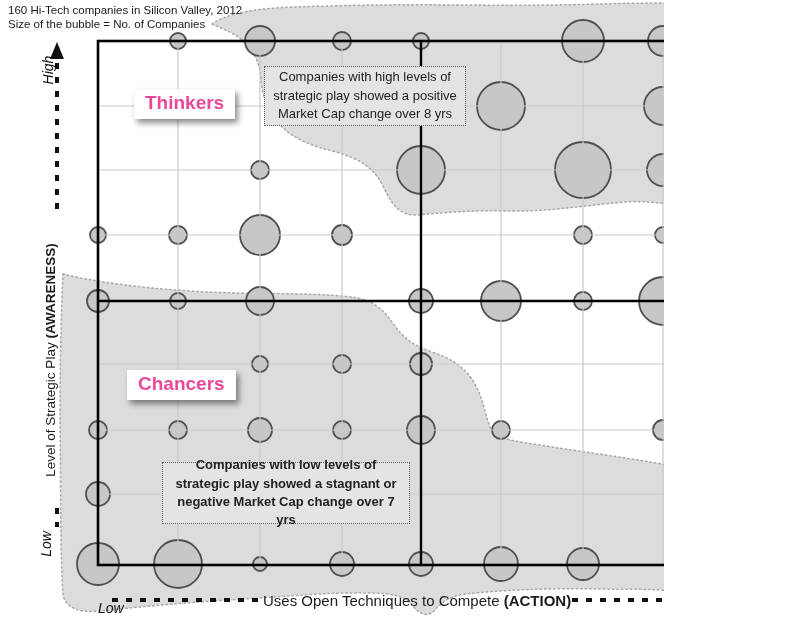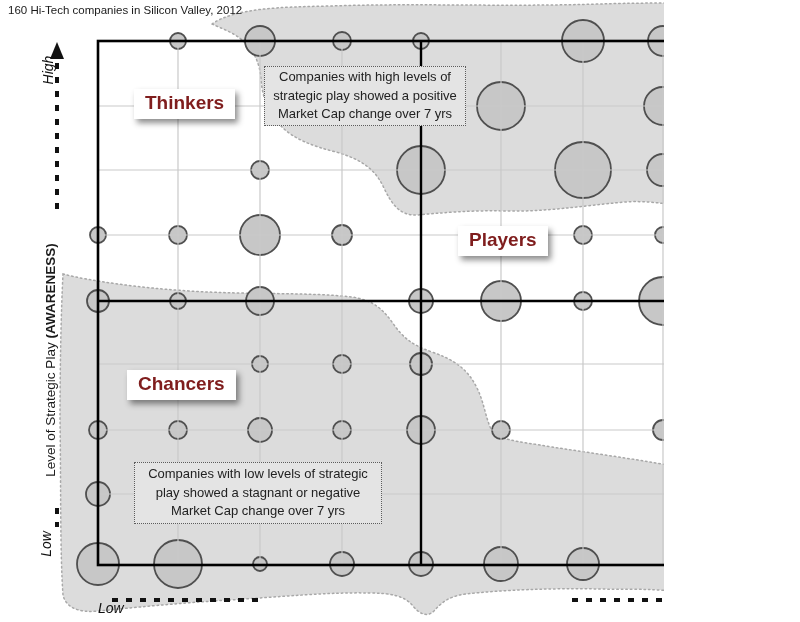--- a/index.html
+++ b/index.html
@@ -6,21 +6,21 @@
   #stage{
     position:relative; width:664px; height:622px; overflow:hidden;
     background:#ffffff;
     font-family:"Liberation Sans", sans-serif;
     color:#1b1b1b;
   }
   #plot{position:absolute; left:0; top:0; z-index:0;}
   .txt{position:absolute; z-index:2;}
   .title-block{left:8px; top:3px; font-size:11.5px; line-height:14px; color:#1a1a1a;}
   .quad-label{
-    position:absolute; z-index:3; background:#ffffff; color:#7f1d1d;
+    position:absolute; z-index:3; background:#ffffff; color:#ec4899;
     font-size:19px; font-weight:bold; padding:3px 11px 5px 11px;
     box-shadow:3px 4px 6px rgba(0,0,0,0.45);
     white-space:nowrap;
   }
   .note-box{
     position:absolute; z-index:3; background:#e4e4e4;
     border:1.5px dotted #5c5c5c; color:#222;
     font-size:13px; line-height:1.42; text-align:center;
     display:flex; align-items:center; justify-content:center;
     padding:2px 6px; box-sizing:border-box;
@@ -143,33 +143,37 @@
     <line x1="57" y1="63" x2="57" y2="212" stroke="#111111" stroke-width="4" stroke-dasharray="6 8"></line>
     <line x1="57" y1="508" x2="57" y2="527" stroke="#111111" stroke-width="4" stroke-dasharray="6 8"></line>
 
     <line x1="112" y1="600" x2="258" y2="600" stroke="#111111" stroke-width="4" stroke-dasharray="6 8"></line>
     <line x1="572" y1="600" x2="727" y2="600" stroke="#111111" stroke-width="4" stroke-dasharray="6 8"></line>
     <polygon points="745,600 728,593 728,607" fill="#111111"></polygon>
   </svg>
 
   <div class="txt title-block">
     <div>160 Hi-Tech companies in Silicon Valley, 2012</div>
+    <div>Size of the bubble = No. of Companies</div>
   </div>
 
   <div class="txt axis-extreme rot y-high">High</div>
   <div class="txt rot y-axis-title">
     <span>Level of Strategic Play</span>
     <span class="bold">(AWARENESS)</span>
   </div>
   <div class="txt axis-extreme rot y-low">Low</div>
 
   <div class="txt axis-extreme x-low">Low</div>
+  <div class="txt x-axis-title">
+    <span>Uses Open Techniques to Compete</span>
+    <span class="bold">(ACTION)</span>
+  </div>
   <div class="txt axis-extreme x-high">High</div>
 
   <div class="quad-label" style="left:134px; top:89px;">Thinkers</div>
-  <div class="quad-label" style="left:458px; top:226px;">Players</div>
   <div class="quad-label" style="left:127px; top:370px;">Chancers</div>
 
-  <div class="note-box" style="left:264px; top:66px; width:202px; height:60px;">Companies with high levels of strategic play showed a positive Market Cap change over 7 yrs</div>
-  <div class="note-box" style="left:134px; top:462px; width:248px; height:62px;">Companies with low levels of strategic play showed a stagnant or negative Market Cap change over 7 yrs</div>
+  <div class="note-box" style="left:264px; top:66px; width:202px; height:60px;">Companies with high levels of strategic play showed a positive Market Cap change over 8 yrs</div>
+  <div class="note-box" style="left:162px; top:462px; width:248px; height:62px;font-weight:bold;">Companies with low levels of strategic play showed a stagnant or negative Market Cap change over 7 yrs</div>
 
   <div class="txt rot attribution">Simon Wardley, Leading Edge Forum, CSC, 2012</div>
 </div>
 
 </body></html>

